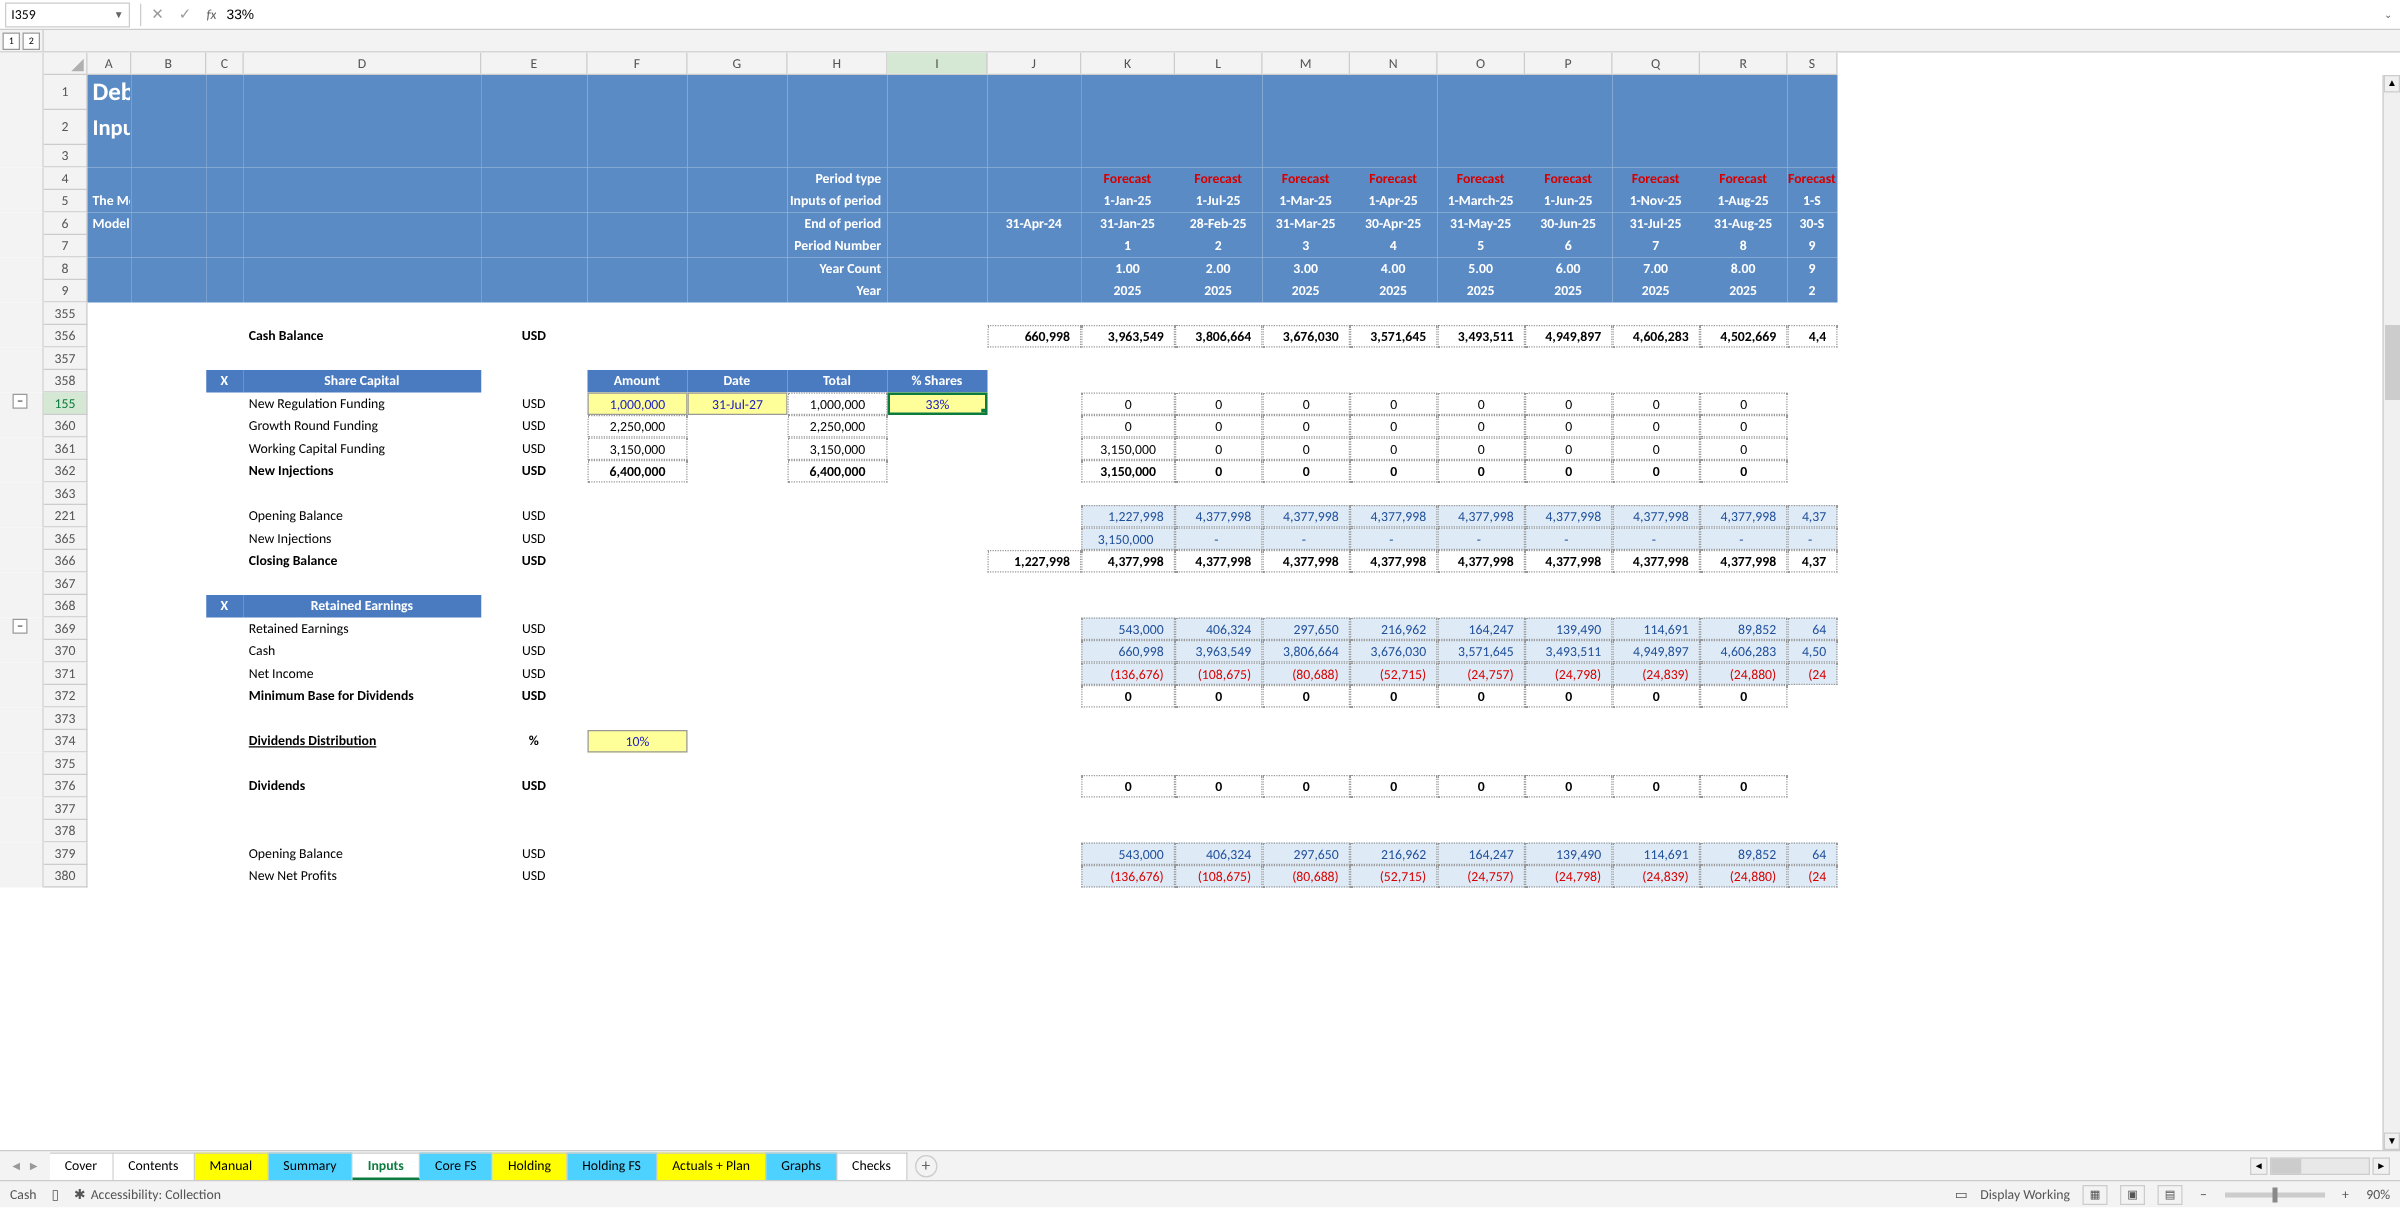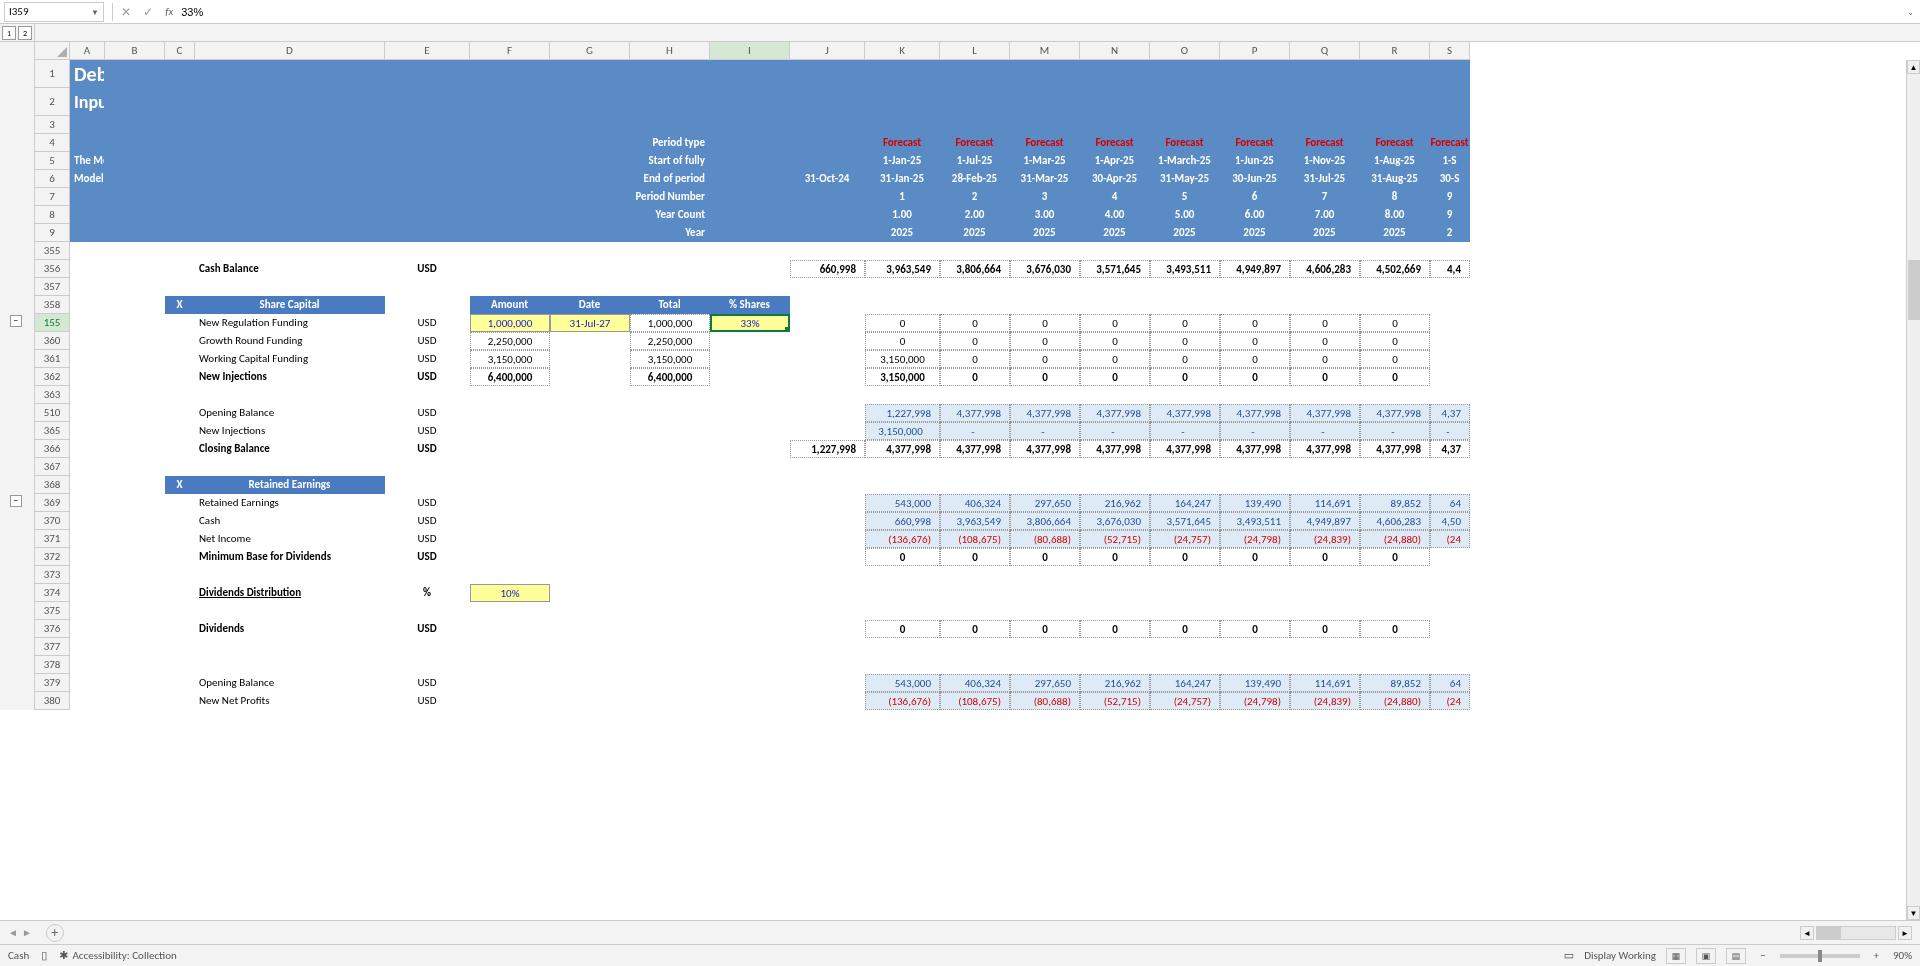--- a/index.html
+++ b/index.html
@@ -240,21 +240,21 @@
       <div class="row">
         <div class="row-outline-col" style="height: 18px;"></div>
         <div class="row-h">5</div>
         <div class="cell blue-bg bold" style="width: 35px;">The Model is fully functional</div>
         <div class="cell blue-bg" style="width: 60px;"></div>
         <div class="cell blue-bg" style="width: 30px;"></div>
         <div class="cell blue-bg" style="width: 190px;"></div>
         <div class="cell blue-bg" style="width: 85px;"></div>
         <div class="cell blue-bg" style="width: 80px;"></div>
         <div class="cell blue-bg" style="width: 80px;"></div>
-        <div class="cell blue-bg right bold" style="width: 80px;">Start of fully</div>
+        <div class="cell blue-bg right bold" style="width: 80px;">Inputs of period</div>
         <div class="cell blue-bg" style="width: 80px;"></div>
         <div class="cell blue-bg" style="width: 75px;"></div>
         <div class="cell blue-bg center bold" style="width: 75px;">1-Jan-25</div>
         <div class="cell blue-bg center bold" style="width: 70px;">1-Jul-25</div>
         <div class="cell blue-bg center bold" style="width: 70px;">1-Mar-25</div>
         <div class="cell blue-bg center bold" style="width: 70px;">1-Apr-25</div>
         <div class="cell blue-bg center bold" style="width: 70px;">1-March-25</div>
         <div class="cell blue-bg center bold" style="width: 70px;">1-Jun-25</div>
         <div class="cell blue-bg center bold" style="width: 70px;">1-Nov-25</div>
         <div class="cell blue-bg center bold" style="width: 70px;">1-Aug-25</div>
@@ -265,21 +265,21 @@
         <div class="row-h">6</div>
         <div class="cell blue-bg bold" style="width: 35px;">Model Checks are OK</div>
         <div class="cell blue-bg" style="width: 60px;"></div>
         <div class="cell blue-bg" style="width: 30px;"></div>
         <div class="cell blue-bg" style="width: 190px;"></div>
         <div class="cell blue-bg" style="width: 85px;"></div>
         <div class="cell blue-bg" style="width: 80px;"></div>
         <div class="cell blue-bg" style="width: 80px;"></div>
         <div class="cell blue-bg right bold" style="width: 80px;">End of period</div>
         <div class="cell blue-bg" style="width: 80px;"></div>
-        <div class="cell blue-bg center bold" style="width: 75px;">31-Oct-24</div>
+        <div class="cell blue-bg center bold" style="width: 75px;">31-Apr-24</div>
         <div class="cell blue-bg center bold" style="width: 75px;">31-Jan-25</div>
         <div class="cell blue-bg center bold" style="width: 70px;">28-Feb-25</div>
         <div class="cell blue-bg center bold" style="width: 70px;">31-Mar-25</div>
         <div class="cell blue-bg center bold" style="width: 70px;">30-Apr-25</div>
         <div class="cell blue-bg center bold" style="width: 70px;">31-May-25</div>
         <div class="cell blue-bg center bold" style="width: 70px;">30-Jun-25</div>
         <div class="cell blue-bg center bold" style="width: 70px;">31-Jul-25</div>
         <div class="cell blue-bg center bold" style="width: 70px;">31-Aug-25</div>
         <div class="cell blue-bg center bold" style="width: 40px;">30-S</div>
       </div>
@@ -554,21 +554,21 @@
         <div class="cell" style="width: 70px;"></div>
         <div class="cell" style="width: 70px;"></div>
         <div class="cell" style="width: 70px;"></div>
         <div class="cell" style="width: 70px;"></div>
         <div class="cell" style="width: 70px;"></div>
         <div class="cell" style="width: 70px;"></div>
         <div class="cell" style="width: 40px;"></div>
       </div>
       <div class="row">
         <div class="row-outline-col" style="height: 18px;"></div>
-        <div class="row-h">510</div>
+        <div class="row-h">221</div>
         <div class="cell" style="width: 35px;"></div>
         <div class="cell" style="width: 60px;"></div>
         <div class="cell" style="width: 30px;"></div>
         <div class="cell" style="width: 190px;">Opening Balance</div>
         <div class="cell center" style="width: 85px;">USD</div>
         <div class="cell" style="width: 80px;"></div>
         <div class="cell" style="width: 80px;"></div>
         <div class="cell" style="width: 80px;"></div>
         <div class="cell" style="width: 80px;"></div>
         <div class="cell" style="width: 75px;"></div>
@@ -956,20 +956,33 @@
     <div class="thumb"></div>
     <div class="arr" style="position:absolute;bottom:0;width:100%;">▼</div>
   </div>
 </div>
 
 <div class="tabs-bar">
   <div class="tab-nav">
     <span>◄</span>
     <span>►</span>
   </div>
+  <div class="tabs" id="tabs">
+      <div class="tab ">Cover</div>
+      <div class="tab ">Contents</div>
+      <div class="tab yellow">Manual</div>
+      <div class="tab cyan">Summary</div>
+      <div class="tab active">Inputs</div>
+      <div class="tab cyan">Core FS</div>
+      <div class="tab yellow">Holding</div>
+      <div class="tab cyan">Holding FS</div>
+      <div class="tab yellow">Actuals + Plan</div>
+      <div class="tab cyan">Graphs</div>
+      <div class="tab ">Checks</div>
+    </div>
   <span class="tab-add">+</span>
   <div class="h-scroll">
     <div class="arr">◄</div>
     <div class="track">
         <div class="thumb"></div>
       </div>
     <div class="arr">►</div>
   </div>
 </div>
 

